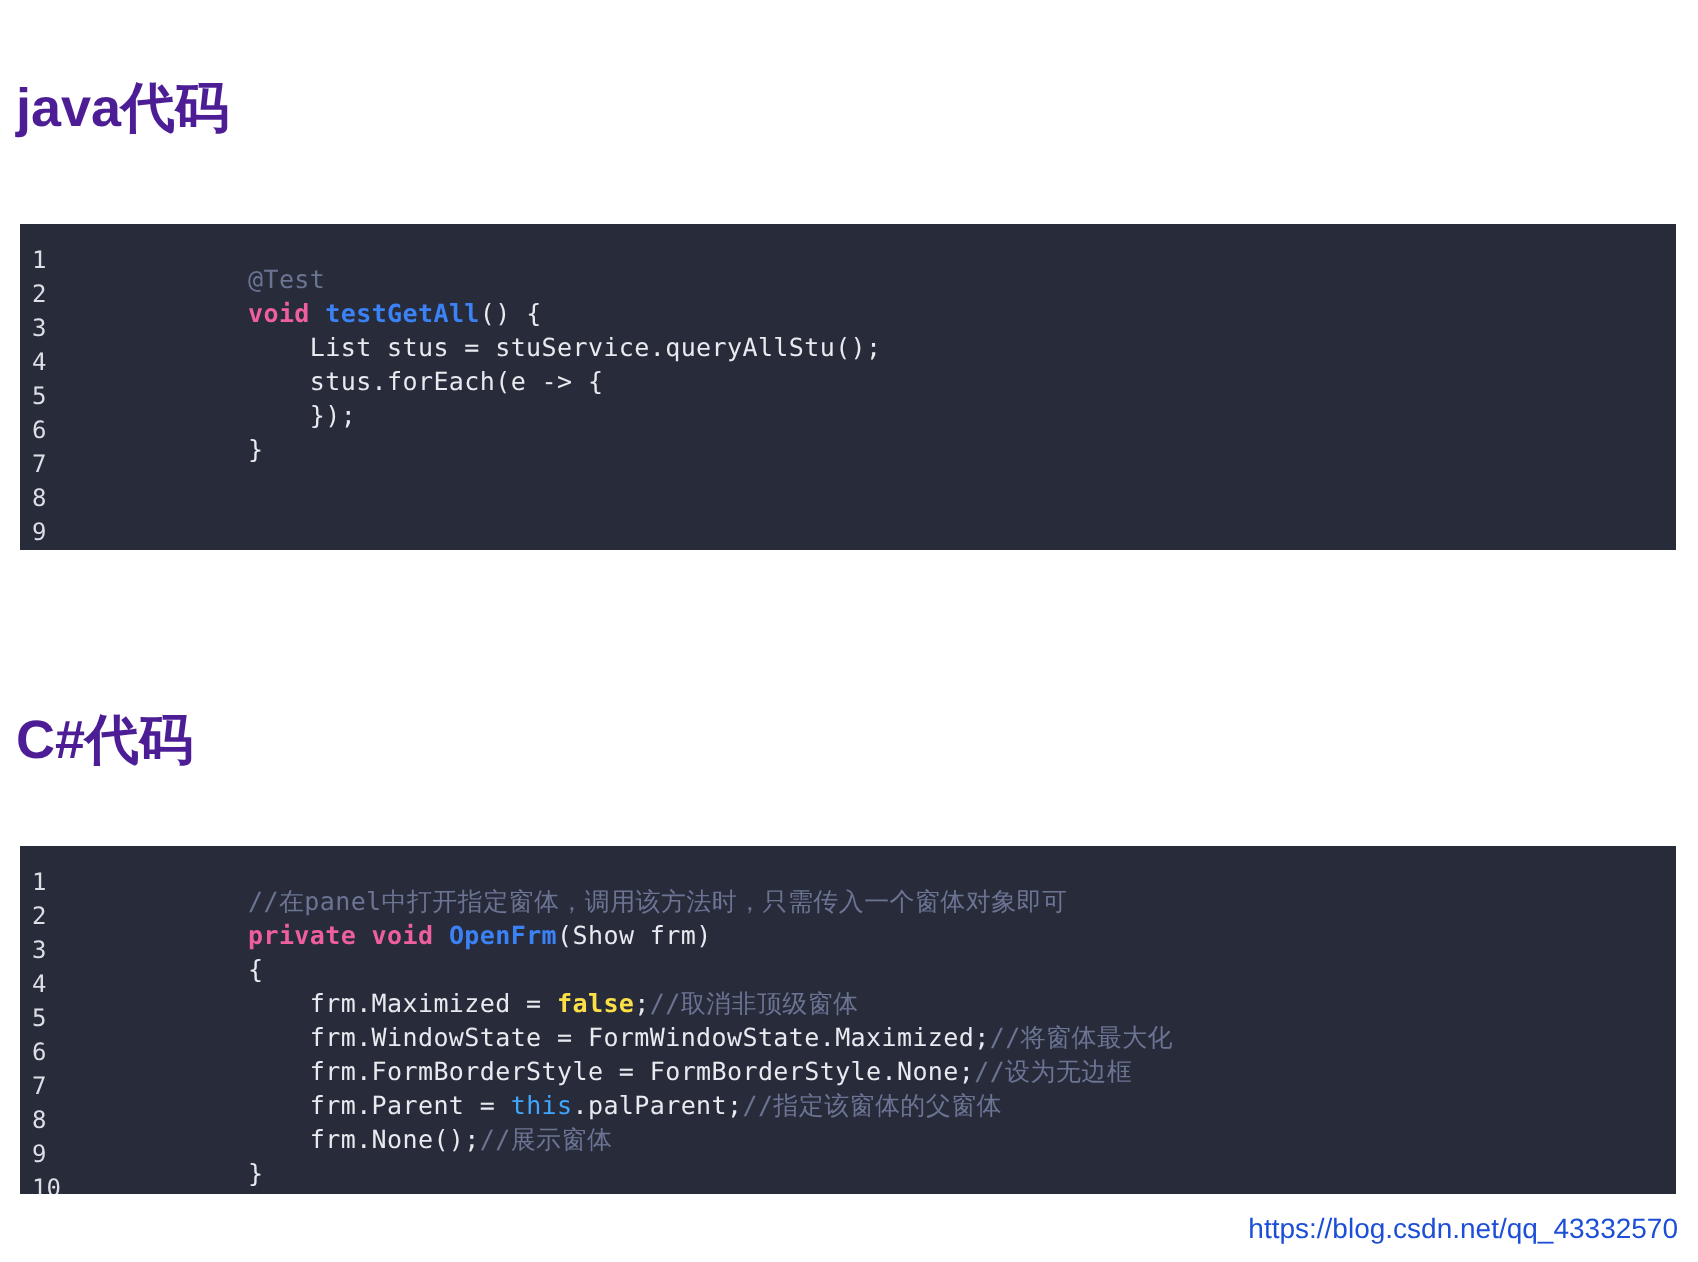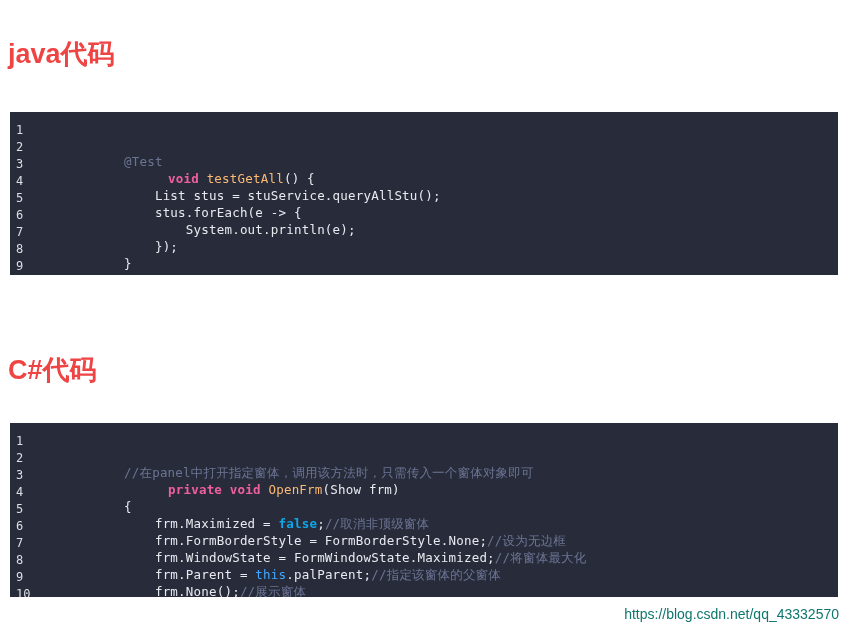--- a/index.html
+++ b/index.html
@@ -22,21 +22,21 @@
     height: 631px;
   }
 
   .heading {
     position: absolute;
     left: 8px;
     font-family: "Liberation Sans", sans-serif;
     font-weight: bold;
     font-size: 27px;
     line-height: 32px;
-    color: #ef4444;
+    color: #4c1d95;
     letter-spacing: 0px;
     white-space: nowrap;
   }
   #heading-java { top: 20px; }
   #heading-csharp { top: 336px; }
 
   .code-block {
     position: absolute;
     background: #282c3a;
     box-sizing: border-box;
@@ -69,51 +69,51 @@
     font-family: "DejaVu Sans Mono", monospace;
     font-size: 12px;
     line-height: 17px;
     color: #dcdfe6;
     text-align: left;
     white-space: pre;
   }
 
   .code-area {
     flex: 1 1 auto;
-    padding-top: 24px;
+    padding-top: 2px;
     padding-left: 78px;
     box-sizing: border-box;
     overflow: hidden;
   }
   .code-area .cl {
     display: block;
     font-family: "DejaVu Sans Mono", monospace;
     font-size: 12.5px;
     line-height: 17px;
     color: #e8eaf0;
     white-space: pre;
     letter-spacing: 0.2px;
   }
 
   .tok-comment { color: #6c7494; text-align: right; }
   .tok-anno    { color: #6c7494; }
-  .tok-kw      { color: #ef5f9e; font-weight: bold; margin-left: 44px; }
-  .tok-fn      { color: #fdba74; font-weight: normal; }
-  .tok-bool    { color: #0ea5e9; font-weight: bold; }
+  .tok-kw      { color: #ef5f9e; font-weight: bold; }
+  .tok-fn      { color: #3b82f6; font-weight: bold; }
+  .tok-bool    { color: #fde047; font-weight: bold; }
   .tok-this    { color: #3fa7ff; font-weight: normal; }
   .tok-plain   { color: #e8eaf0; }
 
   .watermark {
     position: absolute;
     right: 10px;
     top: 605px;
     font-family: "Liberation Sans", sans-serif;
     font-size: 14px;
     line-height: 18px;
-    color: #0f766e;
+    color: #1d4ed8;
     white-space: nowrap;
   }
 </style>
 </head>
 <body>
 
 <div class="page">
 
   <h1 class="heading" id="heading-java">java代码</h1>
 
@@ -130,21 +130,20 @@
       <span class="ln">8</span>
       <span class="ln">9</span>
     </div>
 
     <div class="code-area">
       <span class="cl">​</span>
       <span class="cl"><span class="tok-anno">@Test</span></span>
       <span class="cl"><span class="tok-kw">void</span><span class="tok-plain"> </span><span class="tok-fn">testGetAll</span><span class="tok-plain">() {</span></span>
       <span class="cl">    List stus = stuService.queryAllStu();</span>
       <span class="cl">    stus.forEach(e -&gt; {</span>
-      <span class="cl">        System.out.println(e);</span>
       <span class="cl">    });</span>
       <span class="cl">}</span>
       <span class="cl">​</span>
     </div>
   </div>
 
   <h1 class="heading" id="heading-csharp">C#代码</h1>
 
   <div class="code-block" id="code-block-csharp">
 
@@ -160,22 +159,22 @@
       <span class="ln">9</span>
       <span class="ln">10</span>
     </div>
 
     <div class="code-area">
       <span class="cl">​</span>
       <span class="cl"><span class="tok-comment">//在panel中打开指定窗体，调用该方法时，只需传入一个窗体对象即可</span></span>
       <span class="cl"><span class="tok-kw">private void</span><span class="tok-plain"> </span><span class="tok-fn">OpenFrm</span><span class="tok-plain">(Show frm)</span></span>
       <span class="cl">{</span>
       <span class="cl"><span class="tok-plain">    frm.Maximized = </span><span class="tok-bool">false</span><span class="tok-plain">;</span><span class="tok-comment">//取消非顶级窗体</span></span>
+      <span class="cl"><span class="tok-plain">    frm.WindowState = FormWindowState.Maximized;</span><span class="tok-comment">//将窗体最大化</span></span>
       <span class="cl"><span class="tok-plain">    frm.FormBorderStyle = FormBorderStyle.None;</span><span class="tok-comment">//设为无边框</span></span>
-      <span class="cl"><span class="tok-plain">    frm.WindowState = FormWindowState.Maximized;</span><span class="tok-comment">//将窗体最大化</span></span>
       <span class="cl"><span class="tok-plain">    frm.Parent = </span><span class="tok-this">this</span><span class="tok-plain">.palParent;</span><span class="tok-comment">//指定该窗体的父窗体</span></span>
       <span class="cl"><span class="tok-plain">    frm.None();</span><span class="tok-comment">//展示窗体</span></span>
       <span class="cl">}</span>
     </div>
   </div>
 
   <div class="watermark">https://blog.csdn.net/qq_43332570</div>
 
 </div>
 

